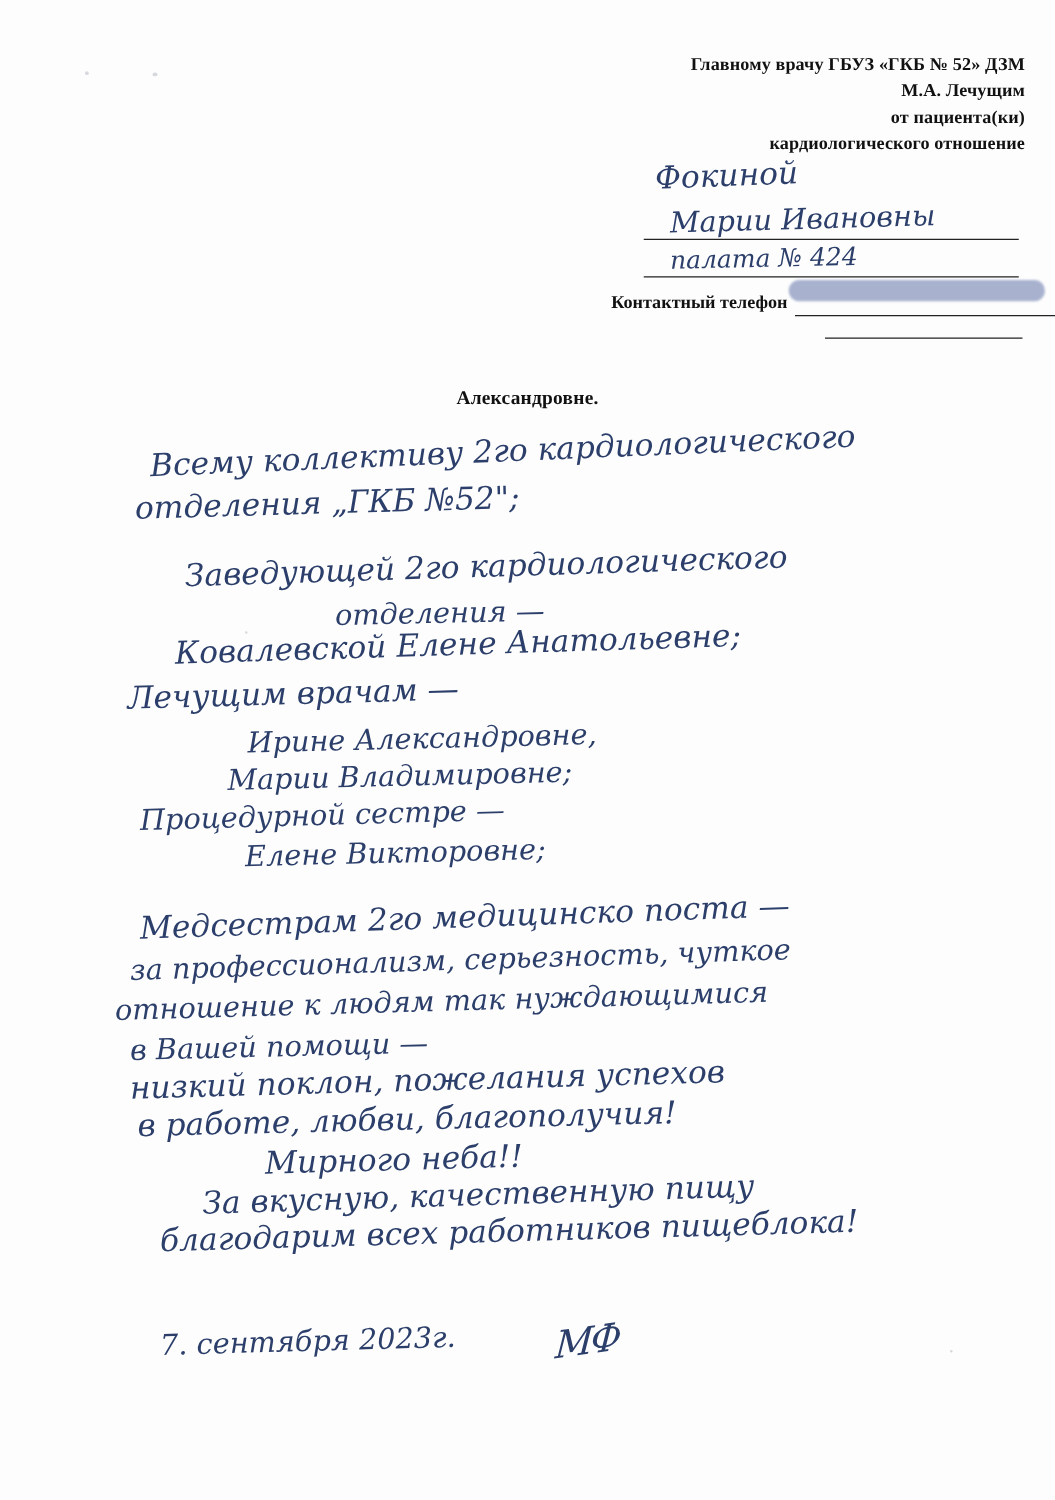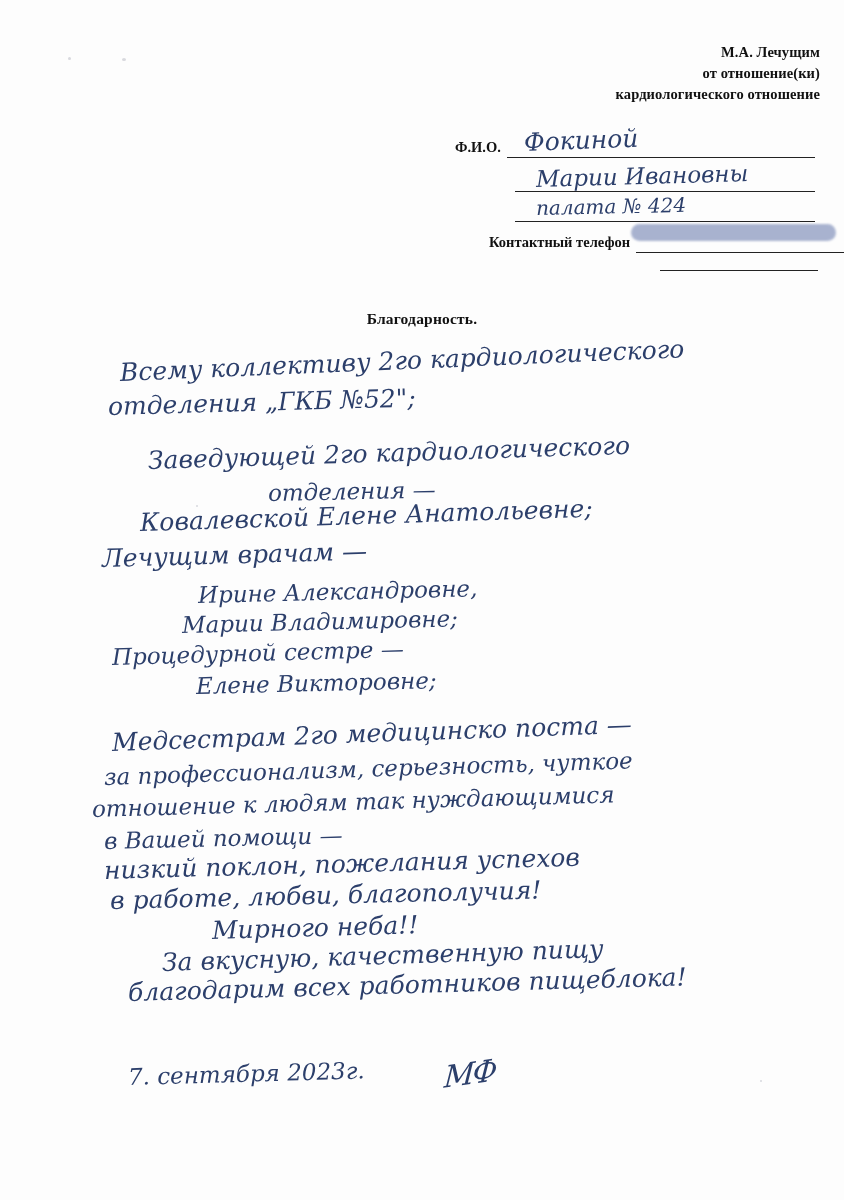--- a/index.html
+++ b/index.html
@@ -136,46 +136,43 @@
 <body>
 
 <div class="page">
 
   <div class="speck" style="left:68px;  top:57px;  width:3px; height:3px;"></div>
   <div class="speck" style="left:122px; top:58px;  width:4px; height:3px;"></div>
   <div class="speck" style="left:196px; top:505px; width:2px; height:2px;"></div>
   <div class="speck" style="left:760px; top:1080px;width:2px; height:2px;"></div>
 
   <div class="header-block">
+    <div>Главному врачу ГБУЗ «ГКБ № 52» ДЗМ</div>
     <div>М.А. Лечущим</div>
-    <div>от отношение(ки)</div>
+    <div>от пациента(ки)</div>
     <div>кардиологического отношение</div>
   </div>
 
-  <div class="fio-row">
-    <span class="fio-label">Ф.И.О.</span>
-    <span class="rule"></span>
-  </div>
   <div class="hw big" style="left:524px; top:128px; transform: rotate(-2.2deg);">Фокиной</div>
 
   <div class="rule-only" id="rule2"></div>
   <div class="hw mid" style="left:536px; top:166px; transform: rotate(-1.6deg);">Марии Ивановны</div>
 
   <div class="rule-only" id="rule3"></div>
   <div class="hw small" style="left:536px; top:196px; transform: rotate(-1.2deg);">палата № 424</div>
 
   <div class="phone-row">
     <span class="fio-label">Контактный телефон</span>
     <span class="rule"></span>
   </div>
   <div class="redaction"></div>
 
   <div class="rule-only" id="rule5"></div>
 
-  <div class="doc-title">Благодарность.</div>
+  <div class="doc-title">Александровне.</div>
 
   <div class="hw big" style="left:120px; top:358px; transform: rotate(-2.4deg);">Всему коллективу 2го кардиологического</div>
   <div class="hw big" style="left:108px; top:392px; transform: rotate(-1.6deg);">отделения  „ГКБ №52";</div>
   <div class="hw big" style="left:148px; top:446px; transform: rotate(-1.8deg);">Заведующей 2го кардиологического</div>
   <div class="hw mid" style="left:268px; top:480px; transform: rotate(-1.2deg);">отделения —</div>
   <div class="hw big" style="left:140px; top:508px; transform: rotate(-1.8deg);">Ковалевской Елене Анатольевне;</div>
   <div class="hw big" style="left:102px; top:544px; transform: rotate(-1.6deg);">Лечущим врачам —</div>
   <div class="hw mid" style="left:198px; top:582px; transform: rotate(-1.4deg);">Ирине Александровне,</div>
   <div class="hw mid" style="left:182px; top:612px; transform: rotate(-1.4deg);">Марии Владимировне;</div>
   <div class="hw mid" style="left:112px; top:644px; transform: rotate(-1.6deg);">Процедурной сестре —</div>

